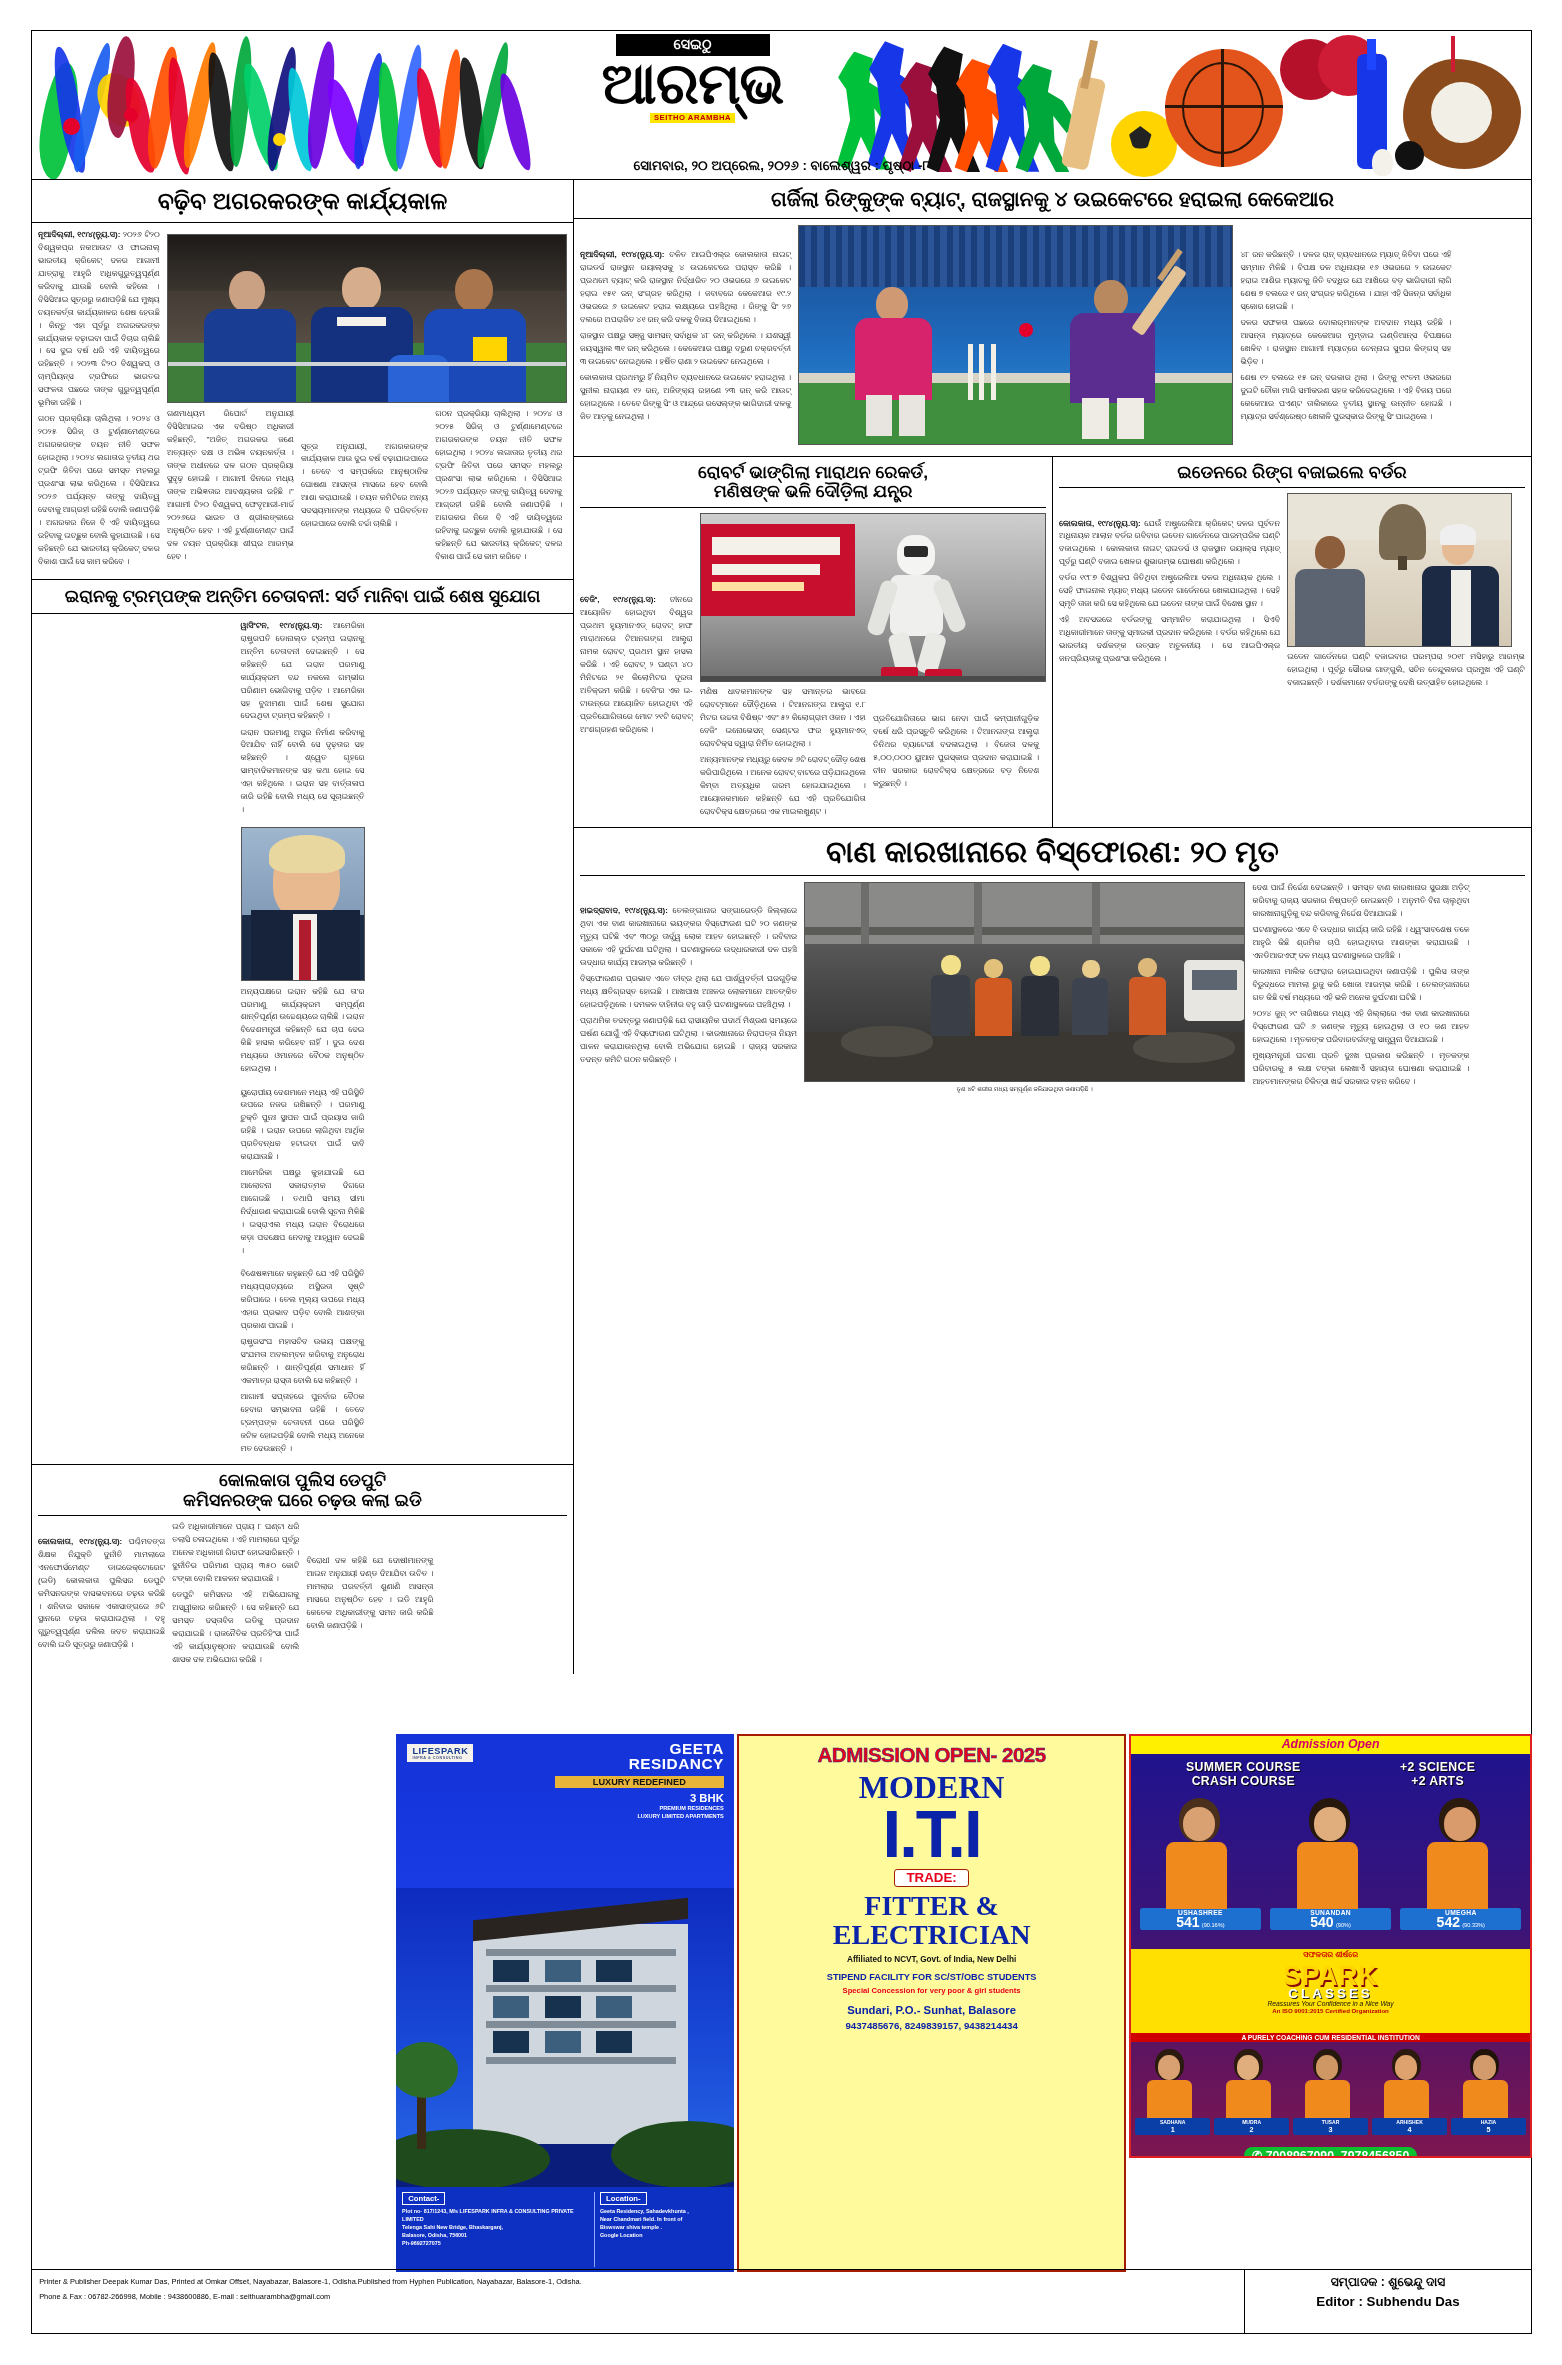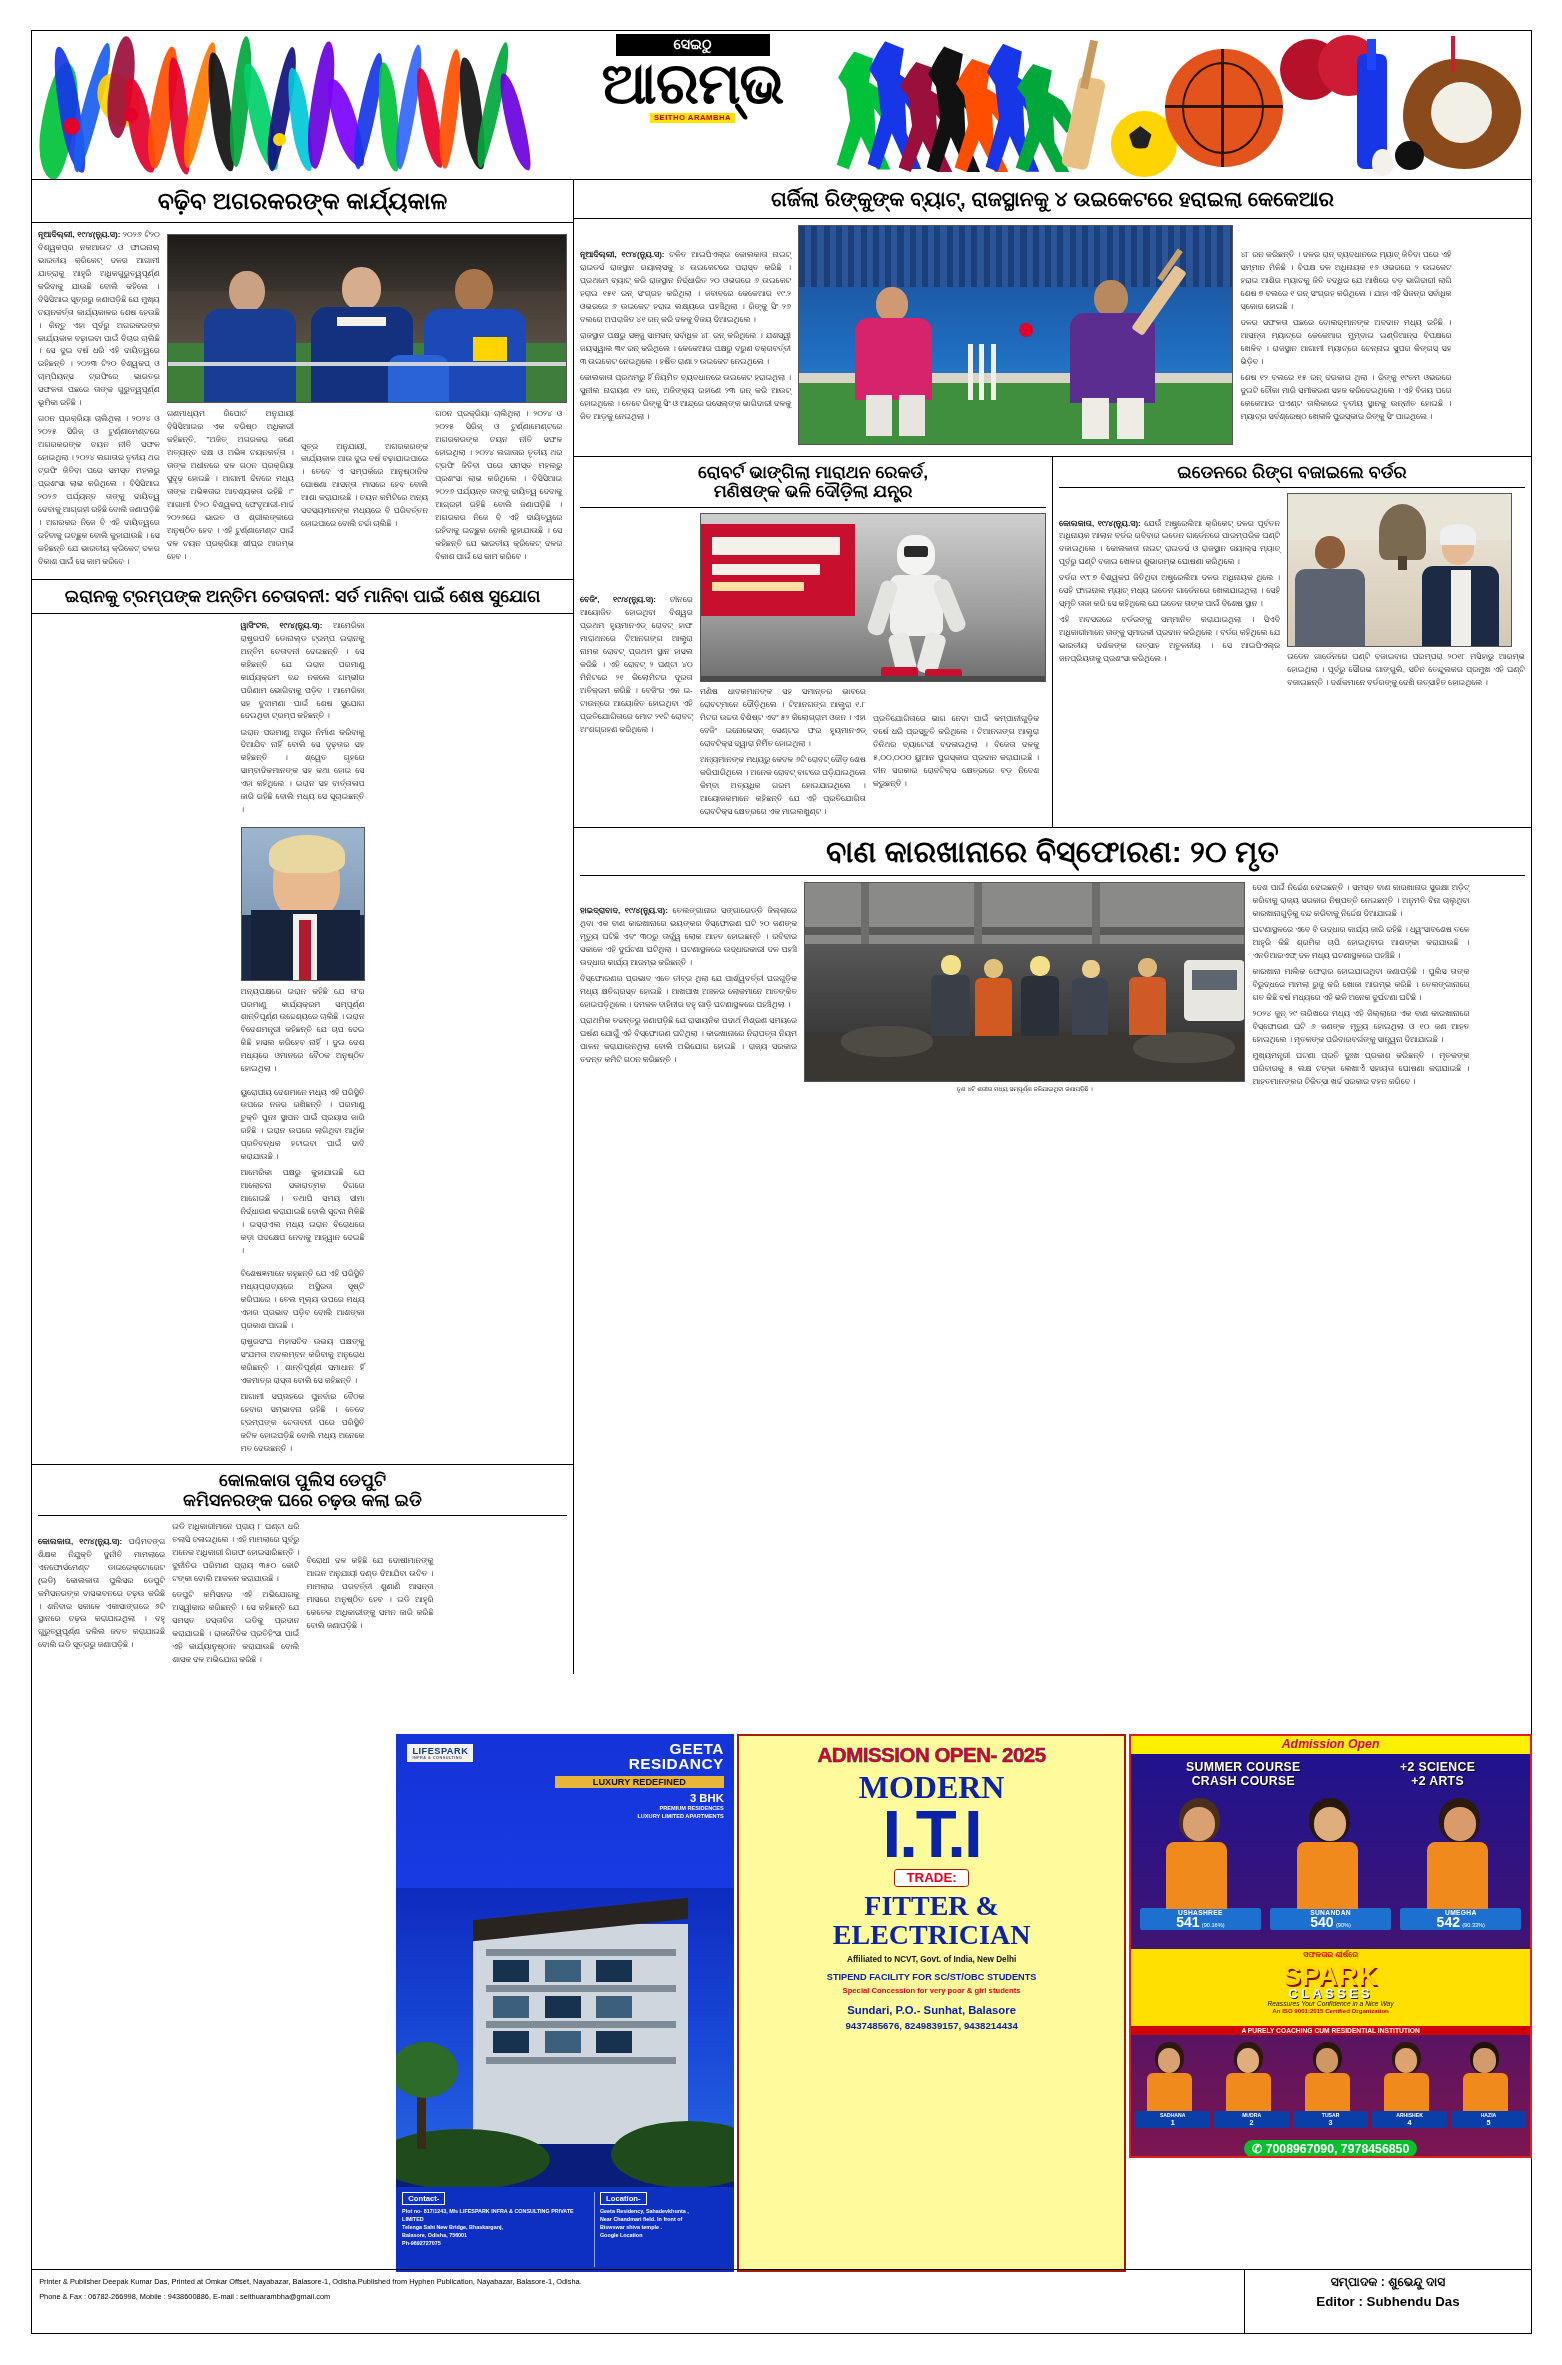--- a/index.html
+++ b/index.html
@@ -297,20 +297,21 @@
         <div class="p-blob" style="left:543px; top:118px; width:20.5px; height:27px; background:#f3f1ea; border-radius:50% 50% 40% 40%;"></div>
       </div>
     </div>
 
     <div class="mh-art mh-center">
       <div class="mh-title-band">ସେଇଠୁ</div>
       <div class="mh-logo">ଆରମ୍ଭ</div>
       <div class="mh-sub">SEITHO ARAMBHA</div>
     </div>
 
+    <div class="mh-dateline">ସୋମବାର, ୨୦ ଅପ୍ରେଲ, ୨୦୨୬ : ବାଲେଶ୍ୱର : ପୃଷ୍ଠା -୮</div>
   </div>
 
   <div class="body-area" style="display:flex;">
 
     <div style="width:542px; border-right:1px solid #000;">
 
       <div class="hl hl-lg" style="padding:8.2px 5.1px 7.2px;">ବଢ଼ିବ ଅଗରକରଙ୍କ କାର୍ଯ୍ୟକାଳ</div>
       <div style="border-top:1px solid #000;"></div>
 
       <div class="story" style="padding:6.1px 6.1px 5.1px;">
@@ -706,21 +707,21 @@
             <div class="p-rect" style="left:22%; top:49px; width:61px; height:67px; background:#f08a1c; border-radius:8.2px 8.2px 0 0;"></div>
           </div>
           <div class="student-card">
             <div class="nm">UMEGHA</div>
             <div><span class="sc">542</span> <span class="pc">(90.33%)</span></div>
           </div>
         </div>
       </div>
 
       <div class="sp-band" style="margin-top:4.1px; padding:1.5px 0;">ସଫଳତାର ଶୀର୍ଷରେ</div>
-      <div style="background:#ffe000; padding:2px 0 12px;">
+      <div style="background:#ffe000; padding:2px 0 19px;">
         <div class="sp-logo">
           <span>SPARK</span>
           <small>CLASSES</small>
         </div>
         <div class="sp-tag" style="color:#111;">Reassures Your Confidence in a Nice Way</div>
         <div class="sp-iso" style="color:#b00;">An ISO 9001:2015 Certified Organization</div>
       </div>
       <div class="sp-purely">A PURELY COACHING CUM RESIDENTIAL INSTITUTION</div>
 
       <div style="display:flex; justify-content:space-around; padding:4.1px 2px 1px; height:102px;">

